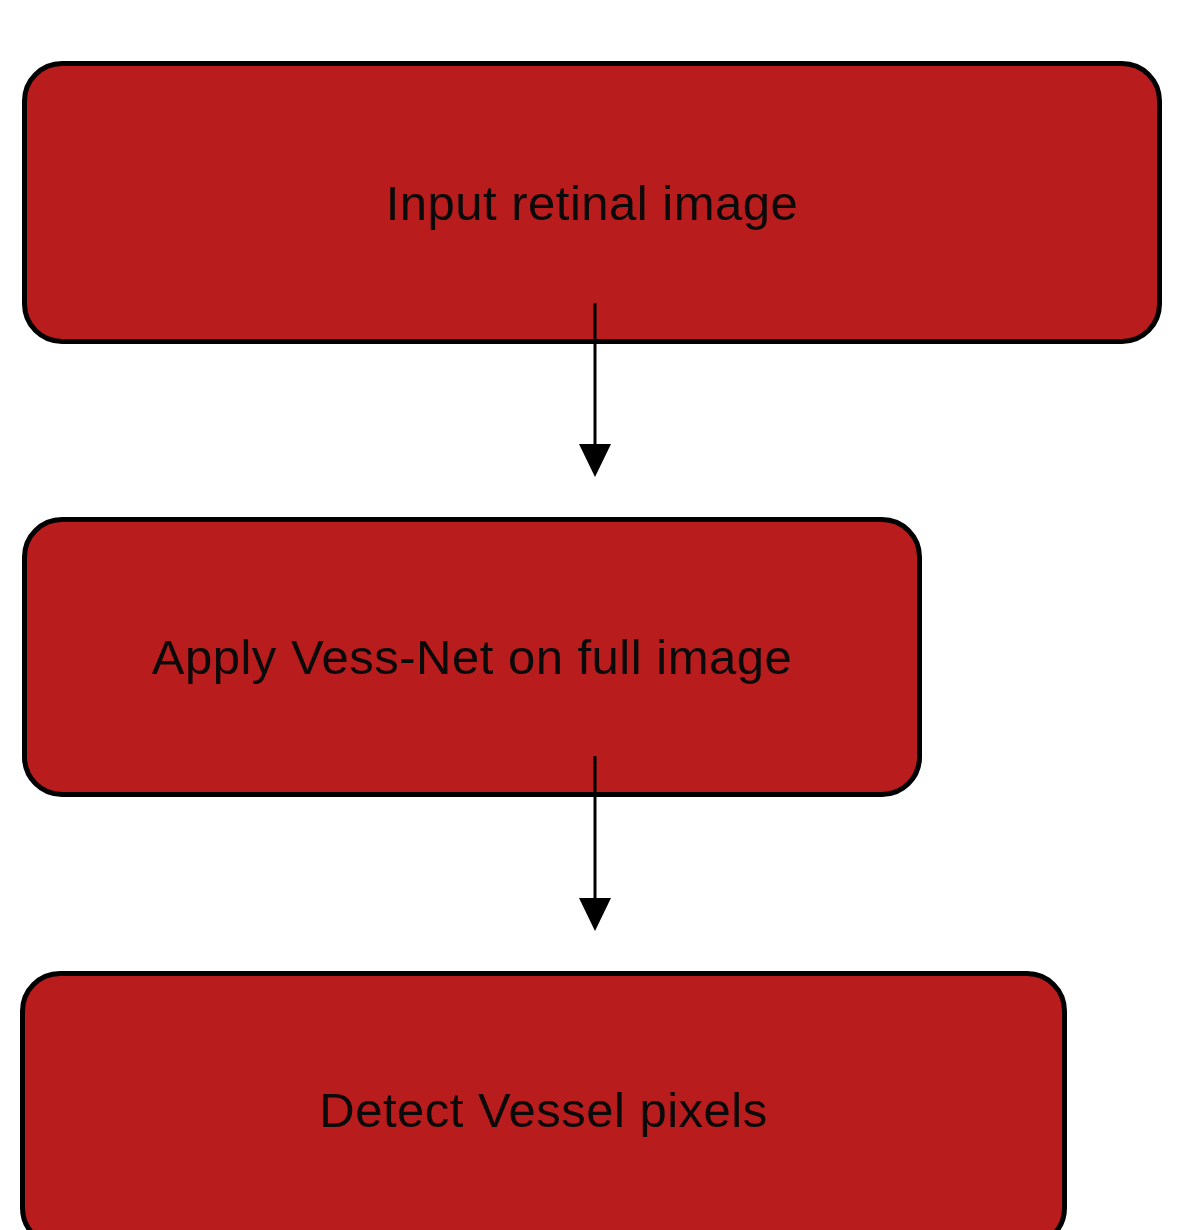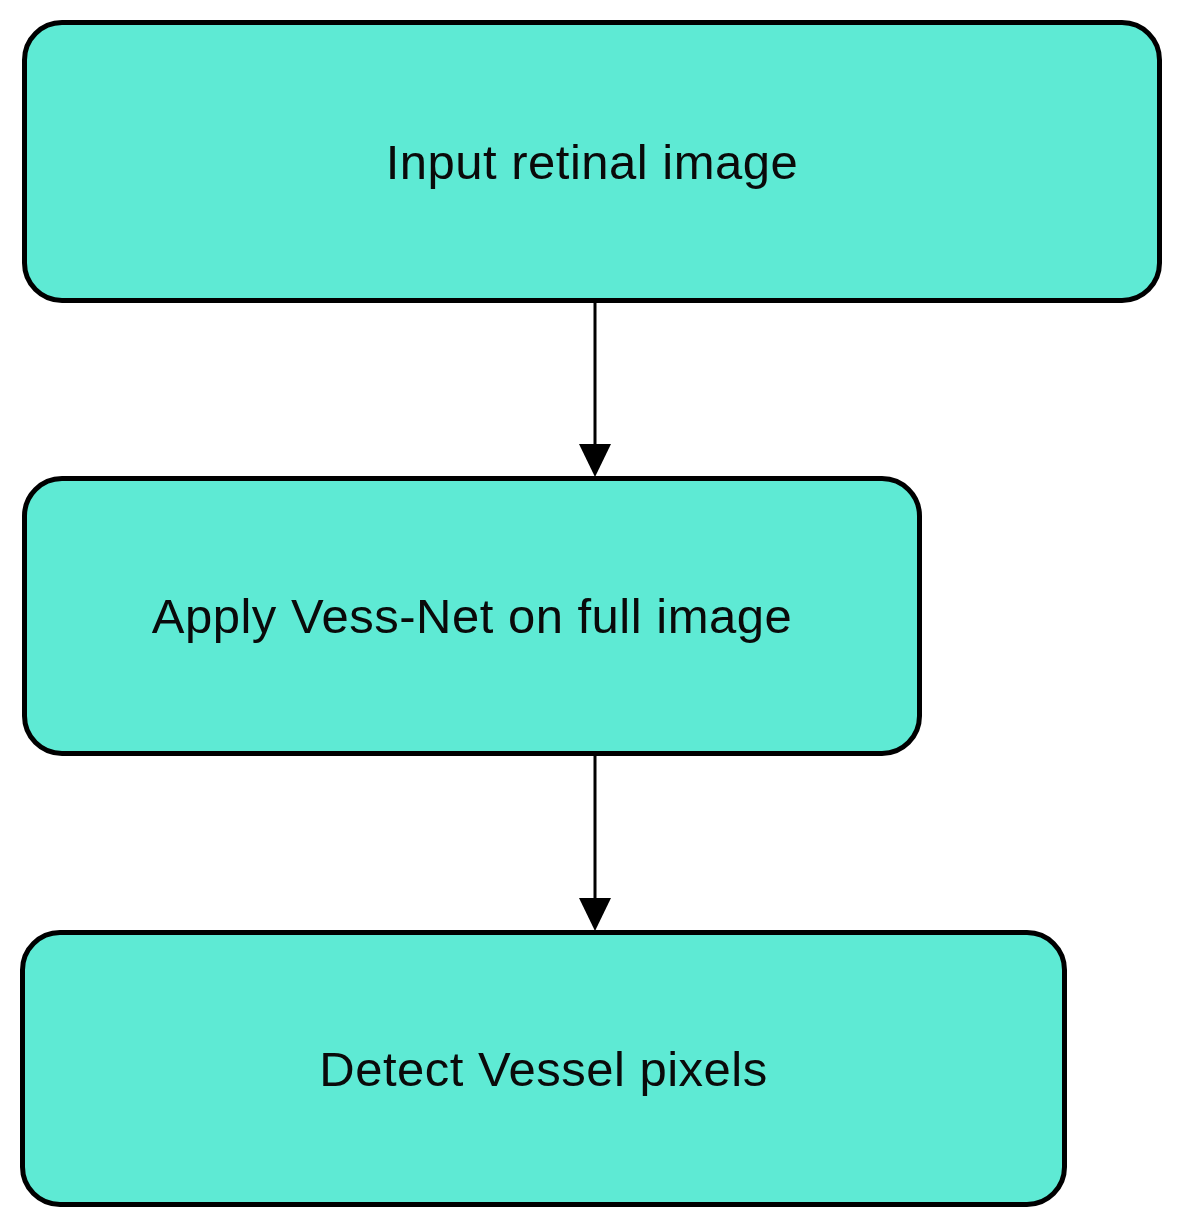--- a/index.html
+++ b/index.html
@@ -10,29 +10,30 @@
     width: 1183px;
     height: 1230px;
     background: #ffffff;
     font-family: "Liberation Sans", sans-serif;
     position: relative;
     overflow: hidden;
   }
   .flow-node {
     position: absolute;
     box-sizing: border-box;
-    background: #5eead4;
+    background: #b91c1c;
     border: 5px solid #000000;
     border-radius: 40px;
     display: flex;
     align-items: center;
     justify-content: center;
     font-size: 49px;
     color: #0a0a0a;
     letter-spacing: 0.5px;
+    margin-top: 41px;
   }
   #node-input {
     left: 22px;
     top: 20px;
     width: 1140px;
     height: 283px;
   }
   #node-vessnet {
     left: 22px;
     top: 476px;

